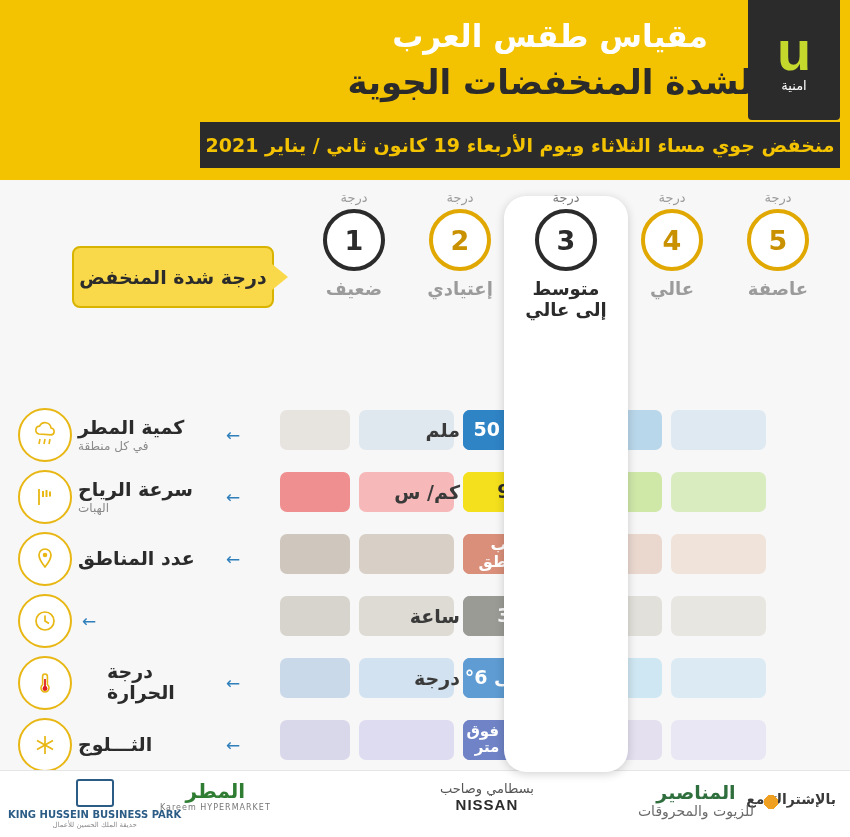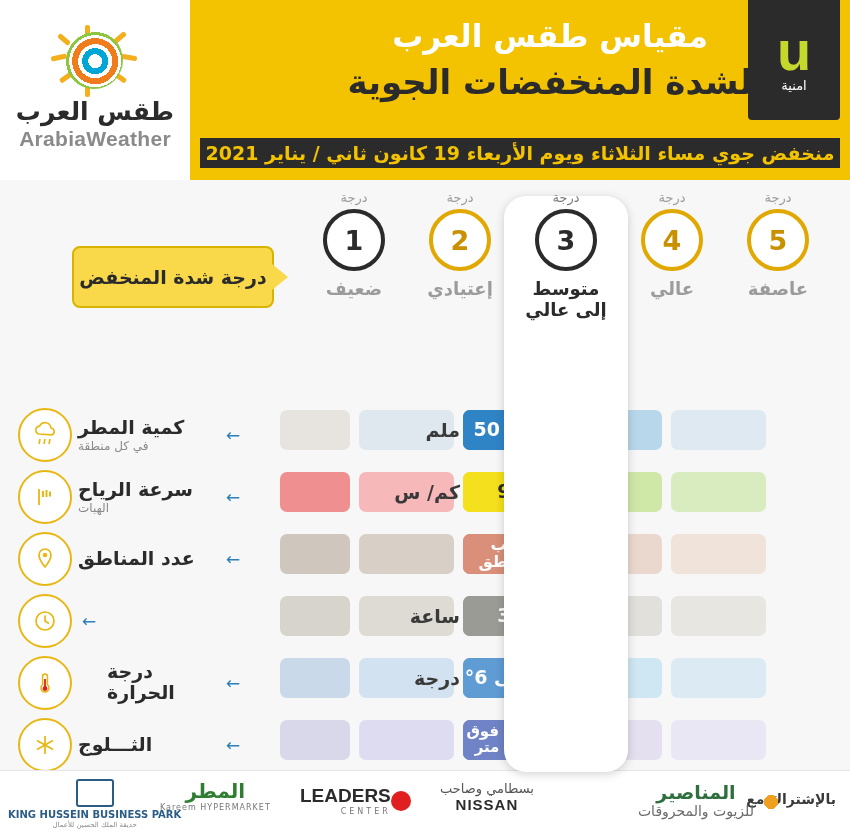--- a/index.html
+++ b/index.html
@@ -37,21 +37,21 @@
   }
   .title1{
     position:absolute;top:18px;right:60px;left:120px;text-align:center;
     font-size:31px;font-weight:bold;color:#ffffff;letter-spacing:.5px;
   }
   .title2{
     position:absolute;top:62px;right:60px;left:120px;text-align:center;
     font-size:34px;font-weight:bold;color:#2b2b2b;
   }
   .subtitle-bar{
-    position:absolute;left:10px;right:10px;bottom:12px;height:30px;background:#2b2b2b;
+    position:absolute;left:10px;right:10px;bottom:12px;height:46px;background:#2b2b2b;
     display:flex;align-items:center;justify-content:center;
   }
   .subtitle-bar span{color:#f3c200;font-size:19px;font-weight:bold;}
 
   .umniah{
     position:absolute;right:10px;top:0;width:92px;height:120px;background:#2b2b2b;
     border-radius:0 0 4px 4px;display:flex;flex-direction:column;align-items:center;justify-content:center;
   }
   .umniah .u{color:#c5d92d;font-size:56px;font-weight:bold;line-height:46px;font-family:"Liberation Sans",sans-serif;}
   .umniah .ar{color:#ffffff;font-size:13px;margin-top:4px;}
@@ -161,35 +161,20 @@
   .f-khbp .t2{font-size:7px;color:#8a8a8a;}
   .khbp-mark{width:34px;height:24px;margin:0 auto 2px;border:2px solid #2b5c86;border-radius:3px;}
 </style>
 </head>
 <body>
 
 <div class="page">
 
   <div class="header">
 
-    <div class="header-left-logo">
-      <div class="logo-mark">
-        <div class="ray" style="left:2px;top:26px;width:16px;height:5px;transform:rotate(-12deg);"></div>
-        <div class="ray" style="left:8px;top:8px;width:14px;height:5px;transform:rotate(40deg);"></div>
-        <div class="ray" style="left:36px;top:-4px;width:5px;height:14px;"></div>
-        <div class="ray" style="left:64px;top:6px;width:14px;height:5px;transform:rotate(-40deg);"></div>
-        <div class="ray" style="left:72px;top:26px;width:16px;height:5px;transform:rotate(10deg);"></div>
-        <div class="ray" style="left:64px;top:46px;width:14px;height:5px;transform:rotate(35deg);"></div>
-        <div class="ray" style="left:36px;top:54px;width:5px;height:14px;"></div>
-        <div class="ray" style="left:10px;top:46px;width:14px;height:5px;transform:rotate(-35deg);"></div>
-        <div class="logo-sun"></div>
-      </div>
-      <div class="logo-title">طقس العرب</div>
-      <div class="logo-sub">ArabiaWeather</div>
-    </div>
 
     <div class="header-center">
       <div class="title1">مقياس طقس العرب</div>
       <div class="title2">لشدة المنخفضات الجوية</div>
       <div class="subtitle-bar">
         <span>منخفض جوي مساء الثلاثاء ويوم الأربعاء 19 كانون ثاني / يناير 2021</span>
       </div>
     </div>
 
     <div class="umniah">
@@ -391,27 +376,20 @@
     <div class="f-mansour">
       <div class="ar">المناصير</div>
       <div class="ar2">للزيوت والمحروقات</div>
     </div>
 
     <div class="f-nissan">
       <div class="t1">بسطامي وصاحب</div>
       <div class="t2">NISSAN</div>
     </div>
 
-    <div class="f-leaders">
-      <div class="dot"></div>
-      <div>
-        <div class="t1">LEADERS</div>
-        <div class="t2">CENTER</div>
-      </div>
-    </div>
 
     <div class="f-kareem">
       <div class="k1">المطر</div>
       <div class="k2">Kareem HYPERMARKET</div>
     </div>
 
     <div class="f-khbp">
       <div class="khbp-mark"></div>
       <div class="t1">KING HUSSEIN BUSINESS PARK</div>
       <div class="t2">حديقة الملك الحسين للأعمال</div>

